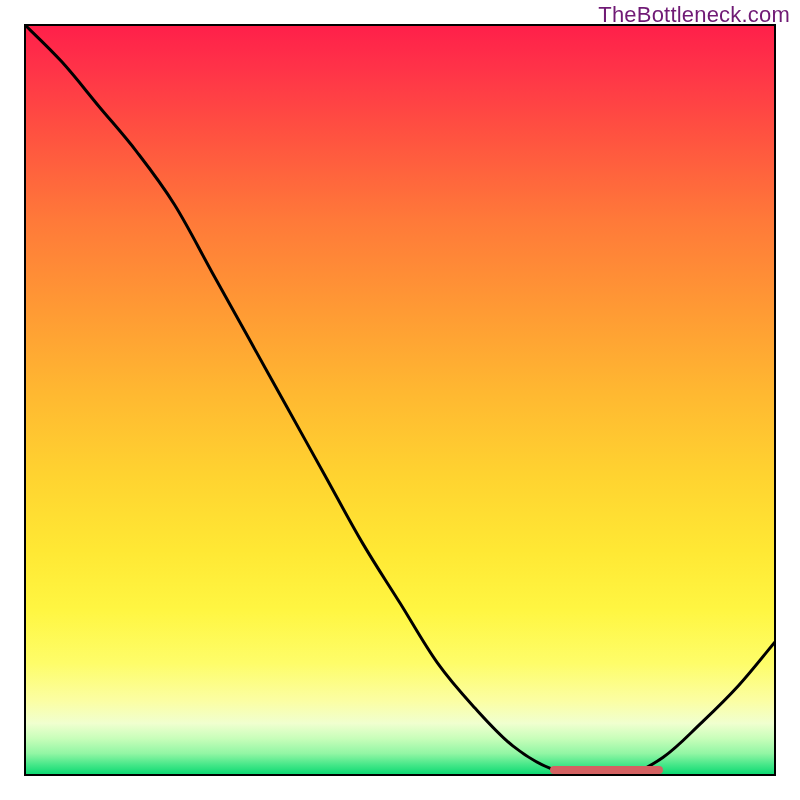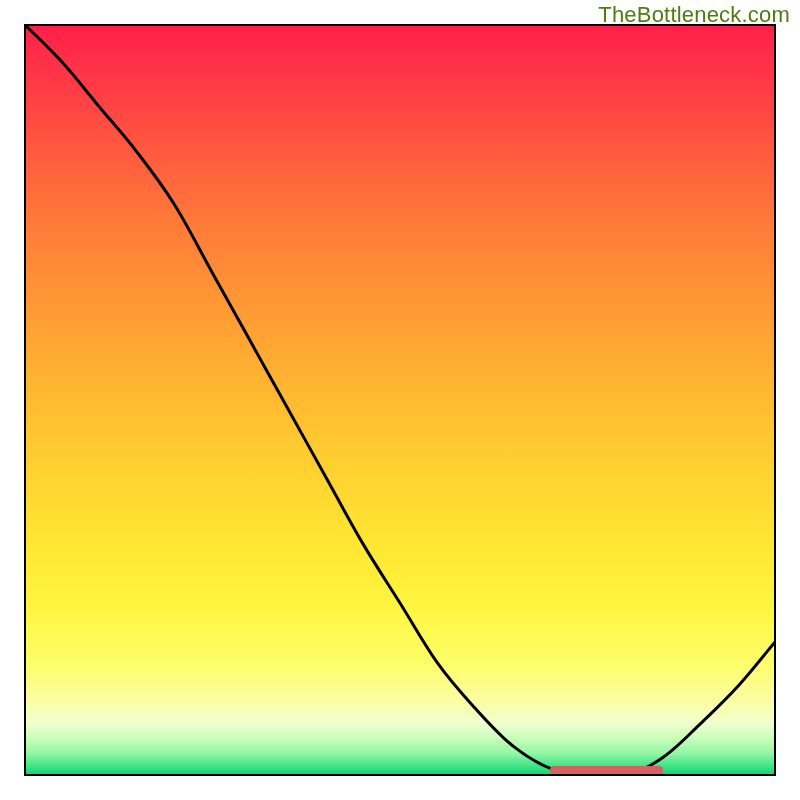--- a/index.html
+++ b/index.html
@@ -8,21 +8,21 @@
     height: 800px;
     background: #ffffff;
     position: relative;
     font-family: Arial, Helvetica, sans-serif;
     overflow: hidden;
   }
   .watermark {
     position: absolute;
     top: 2px;
     right: 10px;
-    color: #4d7c0f;
+    color: #701a75;
     font-size: 22px;
     font-weight: 500;
     z-index: 20;
     letter-spacing: 0.2px;
   }
   .chart {
     position: absolute;
     left: 24px;
     top: 24px;
     width: 752px;

